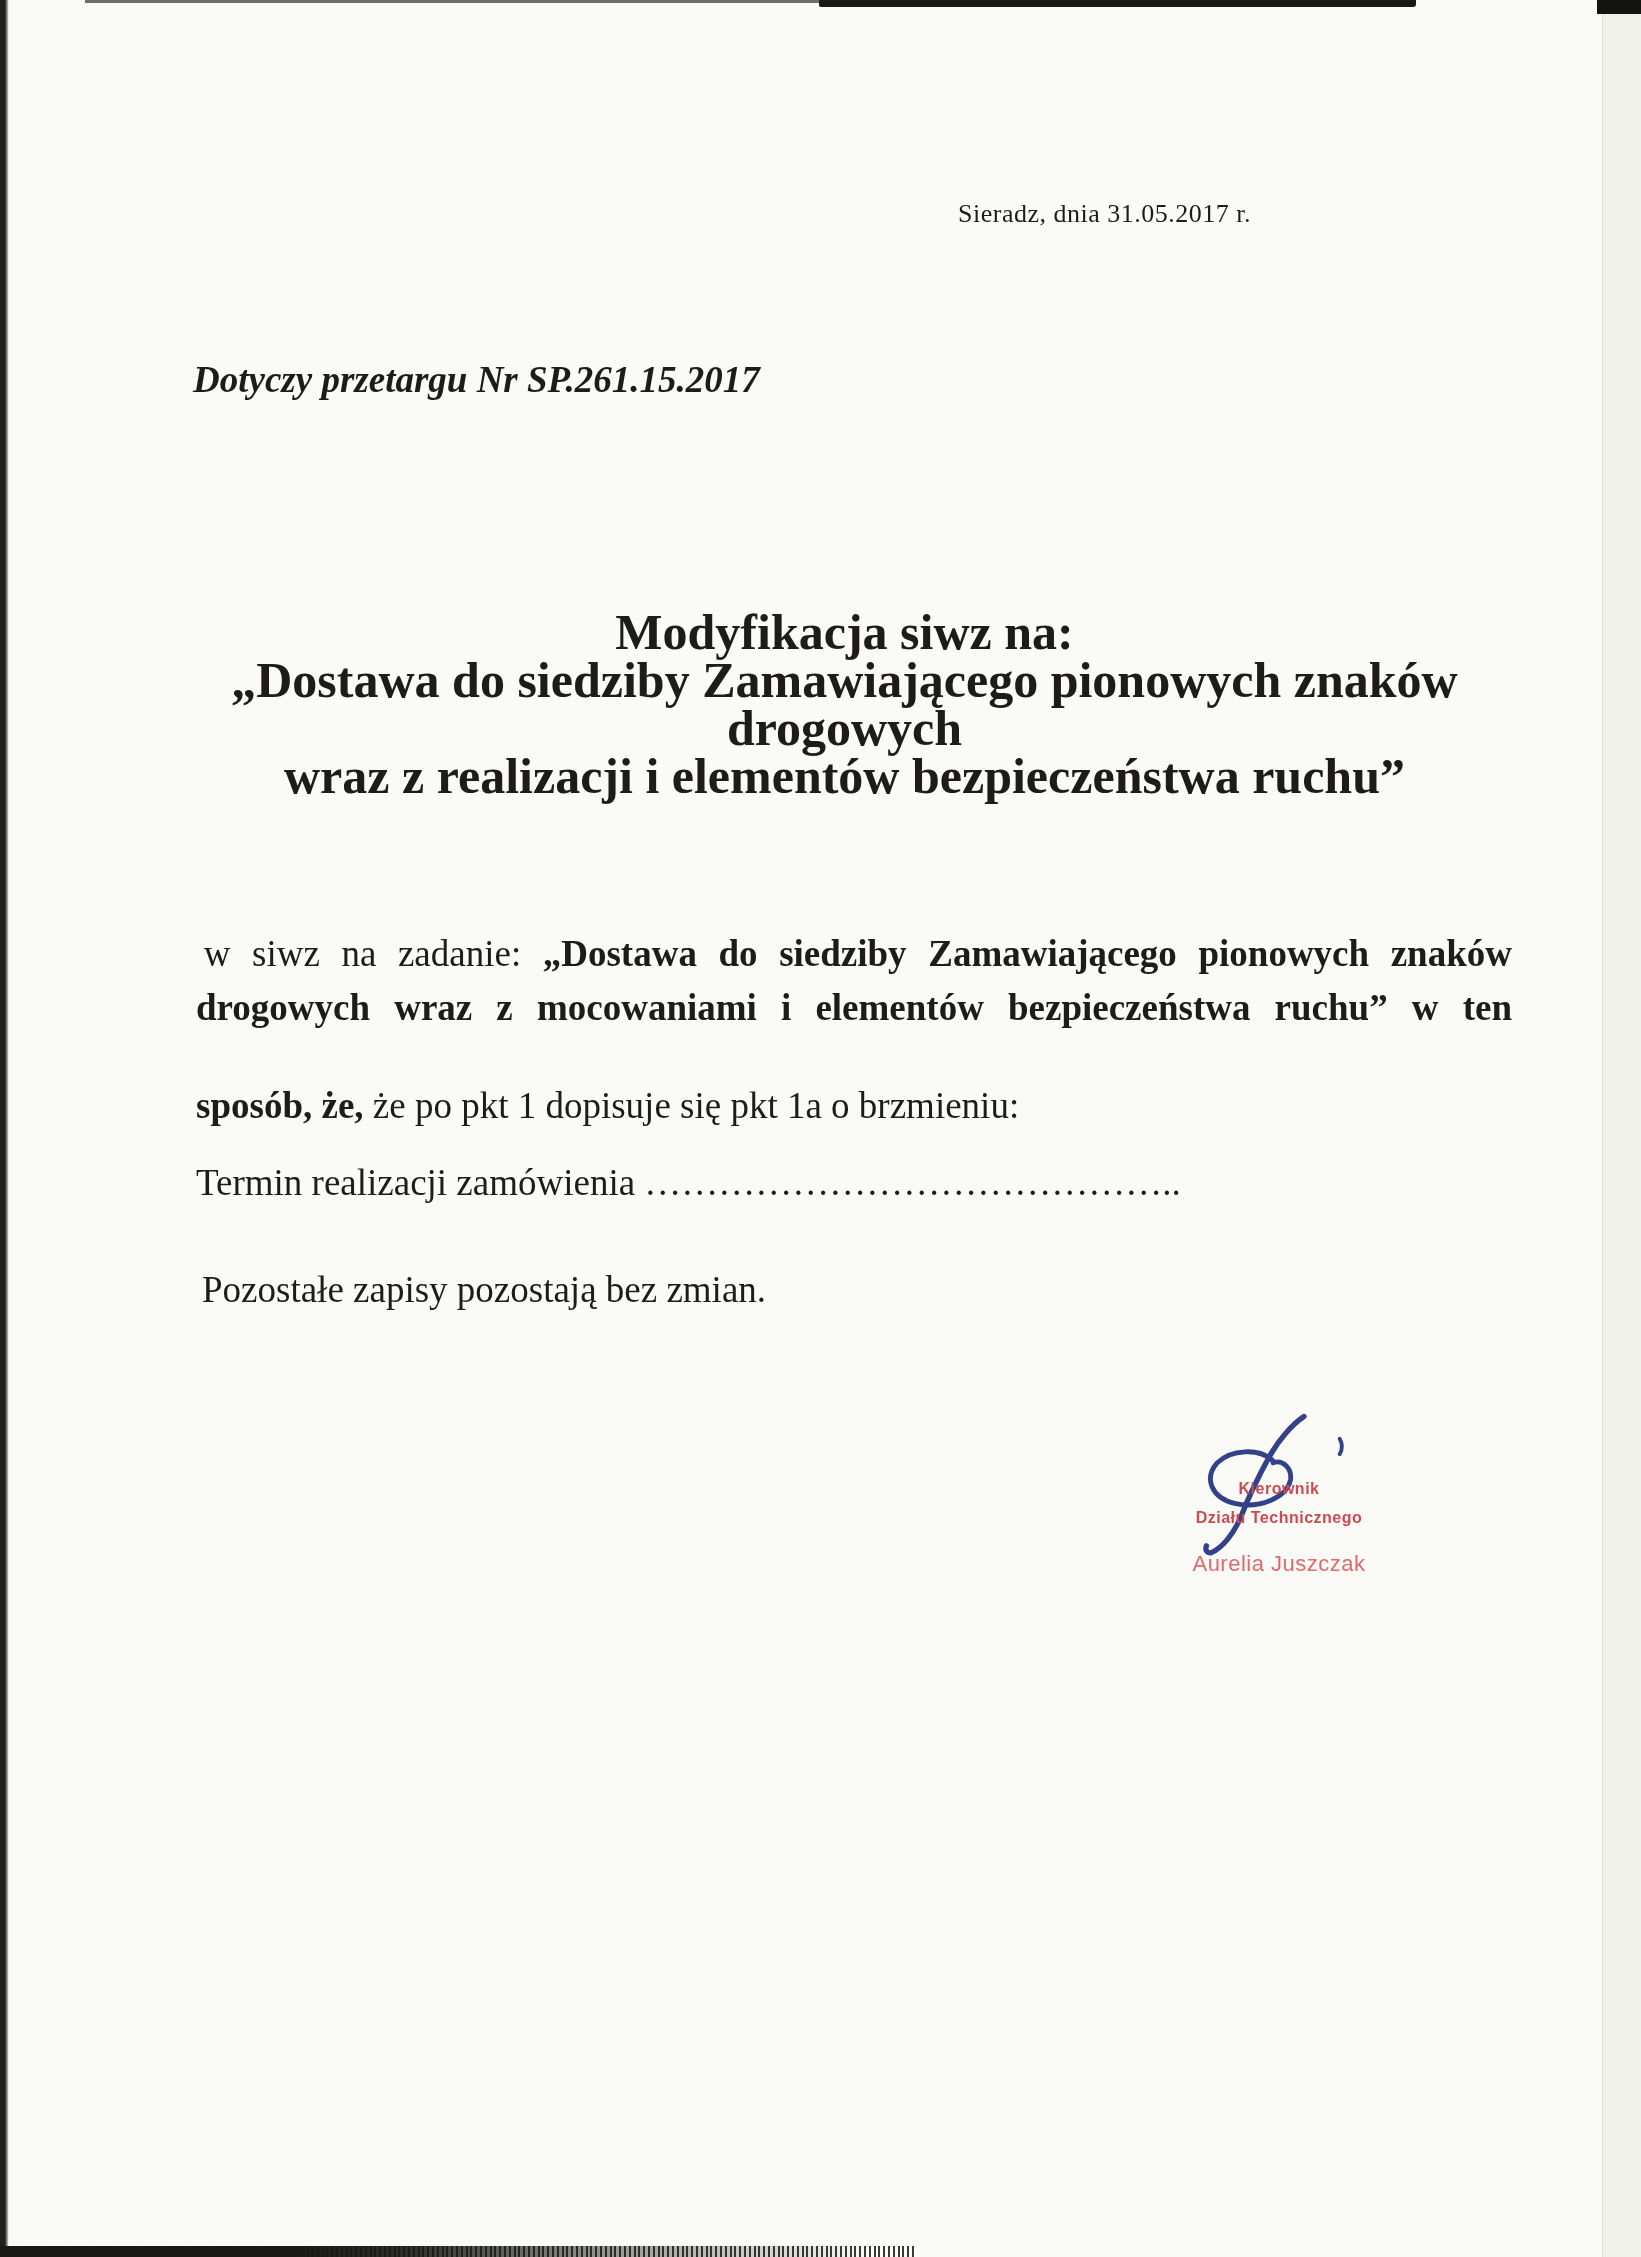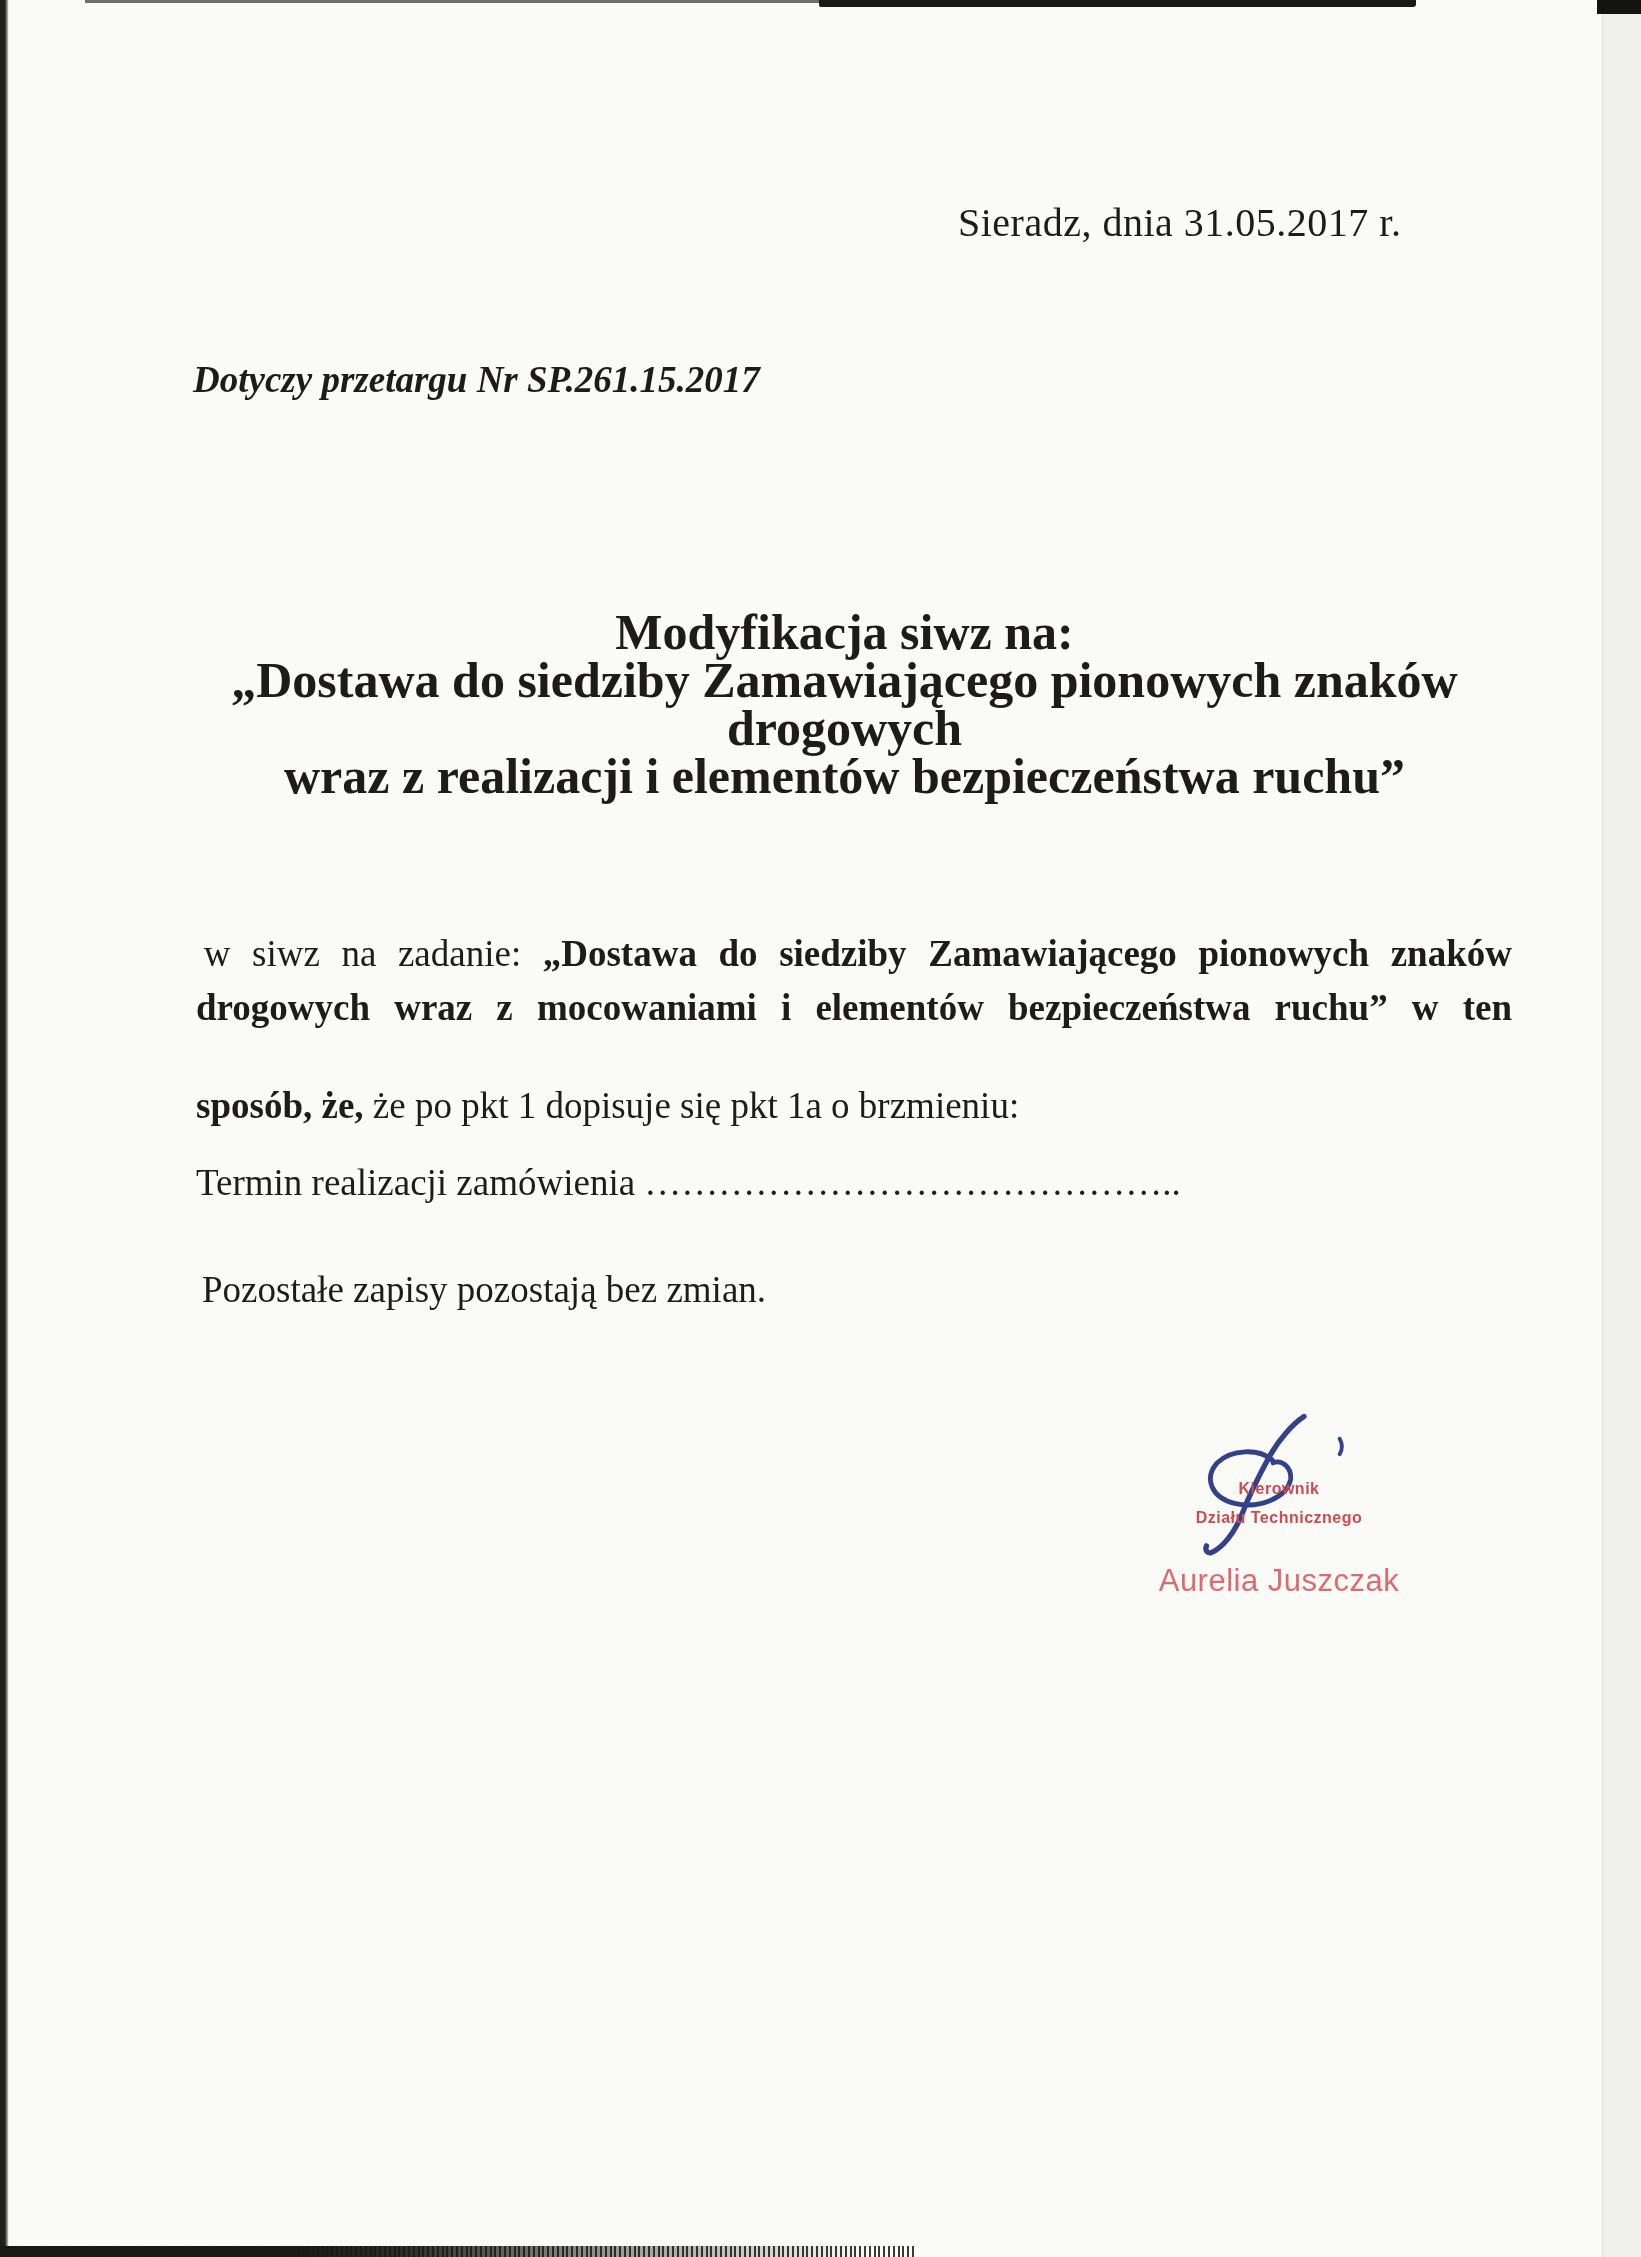--- a/index.html
+++ b/index.html
@@ -21,21 +21,21 @@
                     background:#f0f1ea; border-left:1px solid #dddfd3; }
   .corner-tr  { position:absolute; right:0; top:0; width:44px; height:13.5px; background:#131311; }
   .edge-bottom{ position:absolute; left:0; bottom:0; width:917px; height:10.6px;
                 background:
                   repeating-linear-gradient(90deg, rgba(24,24,22,.85) 0 1.9px, rgba(24,24,22,0) 1.9px 4.8px),
                   linear-gradient(90deg,#191917 0 290px,#2e2e2b 406px,rgba(60,60,56,.55) 599px,rgba(250,250,247,0) 869px); }
 
   
   .date-line {
     position:absolute; left:958px; top:199px;
-    font-size:40px; letter-spacing:0.5px; white-space:nowrap;
+    font-size:26px; letter-spacing:0.5px; white-space:nowrap;
   }
   .reference-line {
     position:absolute; left:193px; top:358px;
     font-size:37px; font-weight:bold; white-space:nowrap;font-style:italic;
   }
   .title-block {
     position:absolute; left:159px; top:608px; width:1371px;
     text-align:center; font-size:50px; font-weight:bold; line-height:48px;
   }
   .body-paragraph {
@@ -55,21 +55,21 @@
     font-size:37px; white-space:nowrap;
   }
 
   
   .stamp-block {
     position:absolute; left:1086px; top:1474px; width:386px;
     text-align:center;
     font-family:"Liberation Sans", sans-serif;
   }
   .stamp-title { font-size:16px; font-weight:bold; line-height:29px; letter-spacing:0.5px; }
-  .stamp-name  { font-size:31px; font-weight:normal; letter-spacing:0.5px; margin-top:31px; }
+  .stamp-name  { font-size:22px; font-weight:normal; letter-spacing:0.5px; margin-top:19px; }
   .signature-svg { position:absolute; left:1188px; top:1405px; width:174px; height:164px; }
 </style>
 </head>
 <body>
 
 <div class="page" style="background: rgb(250, 250, 247); color: rgb(29, 28, 26);">
 
   <div class="edge-right-band"></div>
   <div class="edge-left"></div>
   <div class="edge-top-thin"></div>

